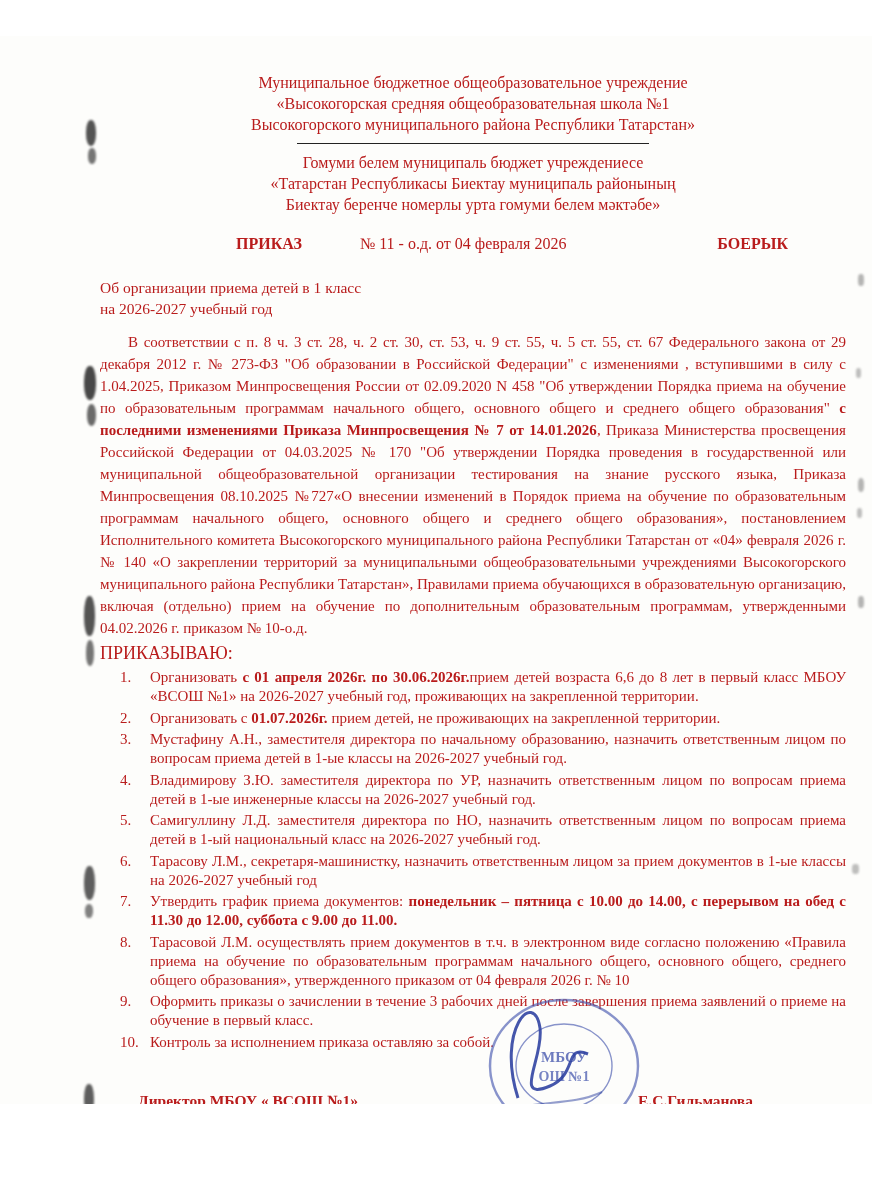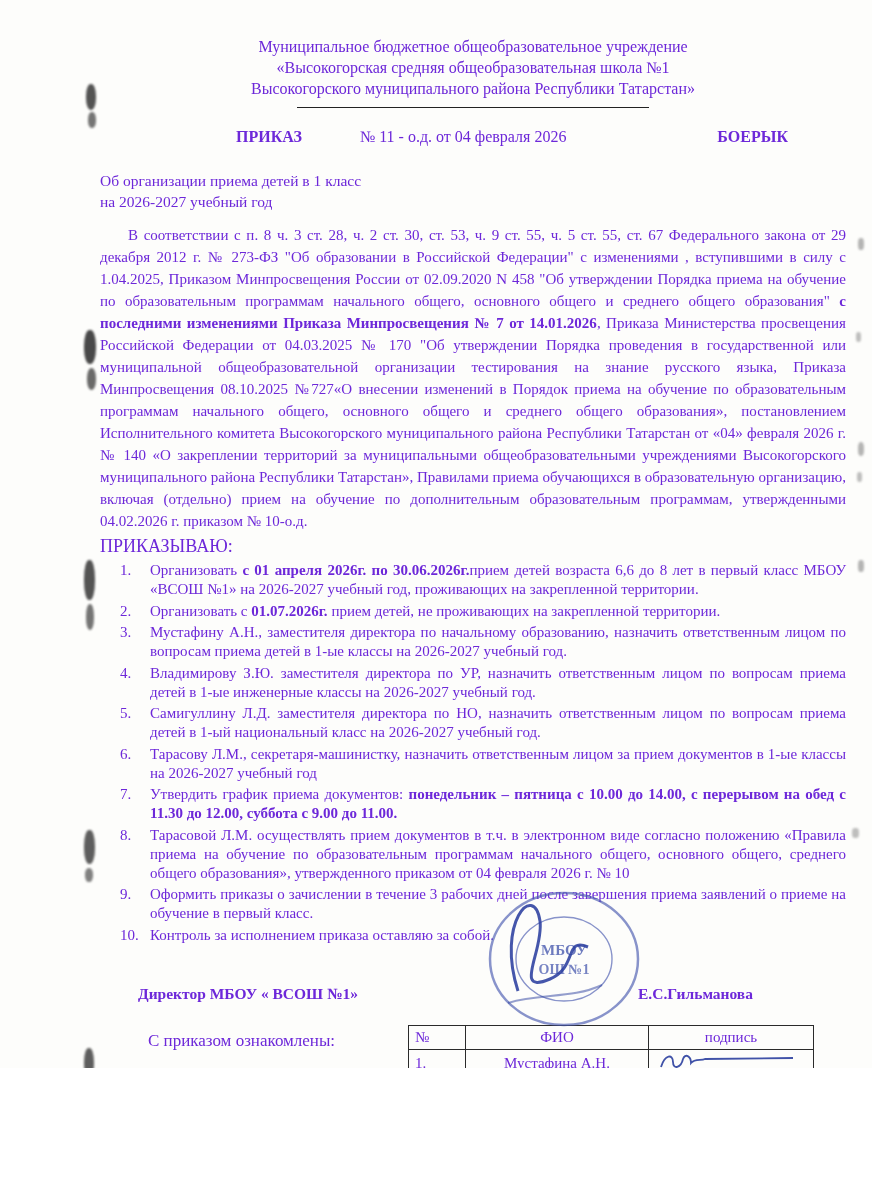--- a/index.html
+++ b/index.html
@@ -1,18 +1,18 @@
 <!DOCTYPE html>
 <html><head>
 <meta charset="utf-8">
 <style>
   html,body{margin:0;padding:0;background:#ffffff;}
   .page{
     position:relative;width:872px;height:1068px;background:#fdfdfb;
-    font-family:"Liberation Serif", serif;color:#6d28d9;overflow:hidden;
+    font-family:"Liberation Serif", serif;color:#b91c1c;overflow:hidden;margin-top:36px;
   }
   .content{position:absolute;left:100px;top:36px;width:746px;}
   .center{text-align:center;}
   .hdr{font-size:16px;line-height:21px;}
   .divider{width:352px;margin:4px auto 8px auto;border-bottom:1.6px solid #222;height:4px;}
   .order-line{display:flex;align-items:baseline;margin-top:20px;font-size:16px;height:22px;}
   .order-line .lab{font-weight:bold;margin-left:136px;}
   .order-line .meta{margin-left:58px;}
   .order-line .lab-tat{font-weight:bold;margin-left:auto;margin-right:58px;}
   .subject{margin-top:20px;font-weight:normal;font-size:15.5px;line-height:21px;}
@@ -66,20 +66,25 @@
   <div class="rt" style="left:852px;top:828px;width:7px;height:10px;opacity:.35;"></div>
 
   <div class="content">
 
     <div class="hdr center">
       <div>Муниципальное  бюджетное общеобразовательное  учреждение</div>
       <div>«Высокогорская  средняя  общеобразовательная  школа №1</div>
       <div>Высокогорского муниципального района Республики Татарстан»</div>
     </div>
     <div class="divider"></div>
+    <div class="hdr center">
+      <div>Гомуми белем муниципаль  бюджет  учреждениесе</div>
+      <div>«Татарстан Республикасы Биектау  муниципаль районының</div>
+      <div>Биектау беренче  номерлы урта гомуми белем мәктәбе»</div>
+    </div>
 
     <div class="order-line">
       <span class="lab">ПРИКАЗ</span>
       <span class="meta">№ 11 - о.д. от  04 февраля  2026</span>
       <span class="lab-tat">БОЕРЫК</span>
     </div>
 
     <div class="subject">
       <div>Об организации приема детей в 1 класс</div>
       <div>на 2026-2027 учебный год</div>

